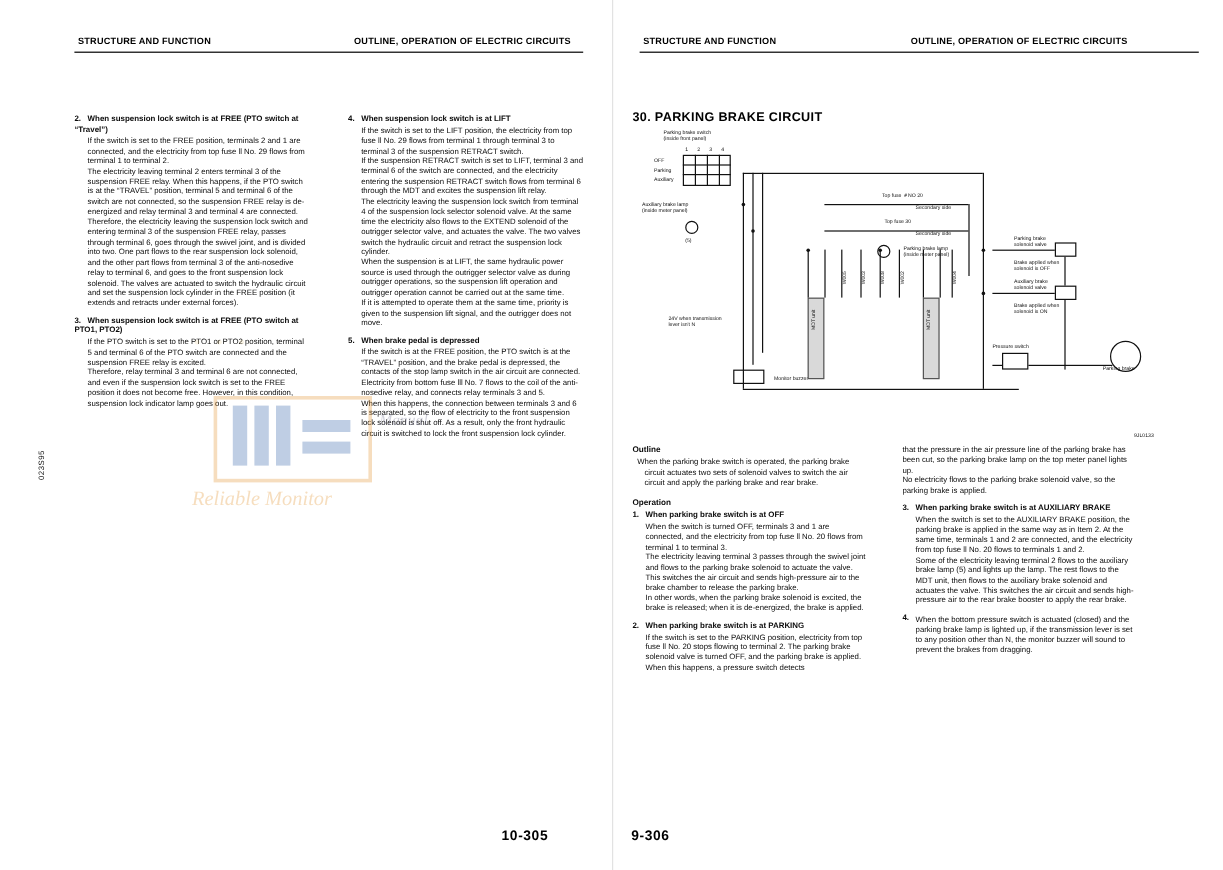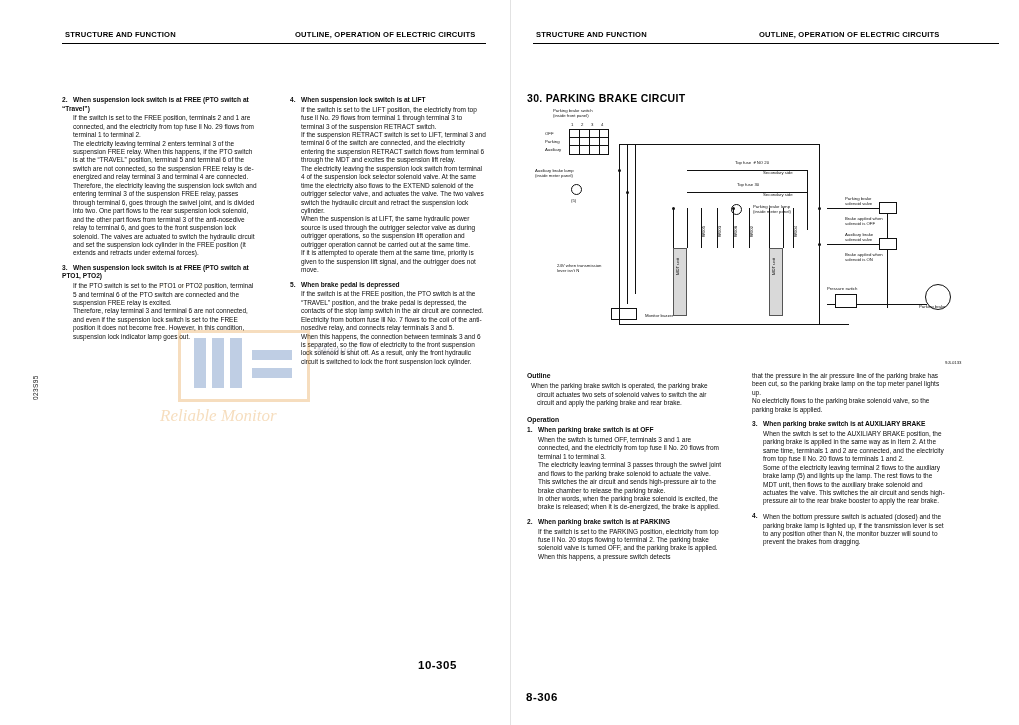--- a/index.html
+++ b/index.html
@@ -209,30 +209,30 @@
 When the suspension is at LIFT, the same hydraulic power source is used through the outrigger selector valve as during outrigger operations, so the suspension lift operation and outrigger operation cannot be carried out at the same time.
 If it is attempted to operate them at the same time, priority is given to the suspension lift signal, and the outrigger does not move.</div>
       </div>
       <div class="blk" style="margin-top:6px;">
         <div class="itemhead"><span class="num">5.</span><span>When brake pedal is depressed</span></div>
         <div class="indent" style="white-space:pre-line;">If the switch is at the FREE position, the PTO switch is at the “TRAVEL” position, and the brake pedal is depressed, the contacts of the stop lamp switch in the air circuit are connected.  Electricity from bottom fuse lll No. 7 flows to the coil of the anti-nosedive relay, and connects relay terminals 3 and 5.
 When this happens, the connection between terminals 3 and 6 is separated, so the flow of electricity to the front suspension lock solenoid is shut off.  As a result, only the front hydraulic circuit is switched to lock the front suspension lock cylinder.</div>
       </div>
     </div>
 
-    <div class="pagenum" style="left:418px;top:659px;">10-305</div>
+    <div class="pagenum" style="left:418px;top:691px;">10-305</div>
   </div>
 
   <div class="sheet right">
 
     <div class="hdr" style="left:25px;">STRUCTURE AND FUNCTION</div>
     <div class="hdr" style="left:248px;">OUTLINE, OPERATION OF ELECTRIC CIRCUITS</div>
     <div class="hdr-rule" style="left:22px;width:466px;"></div>
 
-    <div class="pagenum" style="left:15px;top:691px;">8-306</div>
+    <div class="pagenum" style="left:15px;top:691px;">9-306</div>
   </div>
 
   <div class="bigtitle">30. PARKING BRAKE  CIRCUIT</div>
 
   <div class="diagram">
 
     <div class="lbl" style="left:26px;top:0px;white-space:pre-line;">Parking brake switch
 (inside front panel)</div>
     <div style="position:absolute;left:18px;top:14px;">
       <div class="lbl" style="left:26px;top:0px;">1</div>

